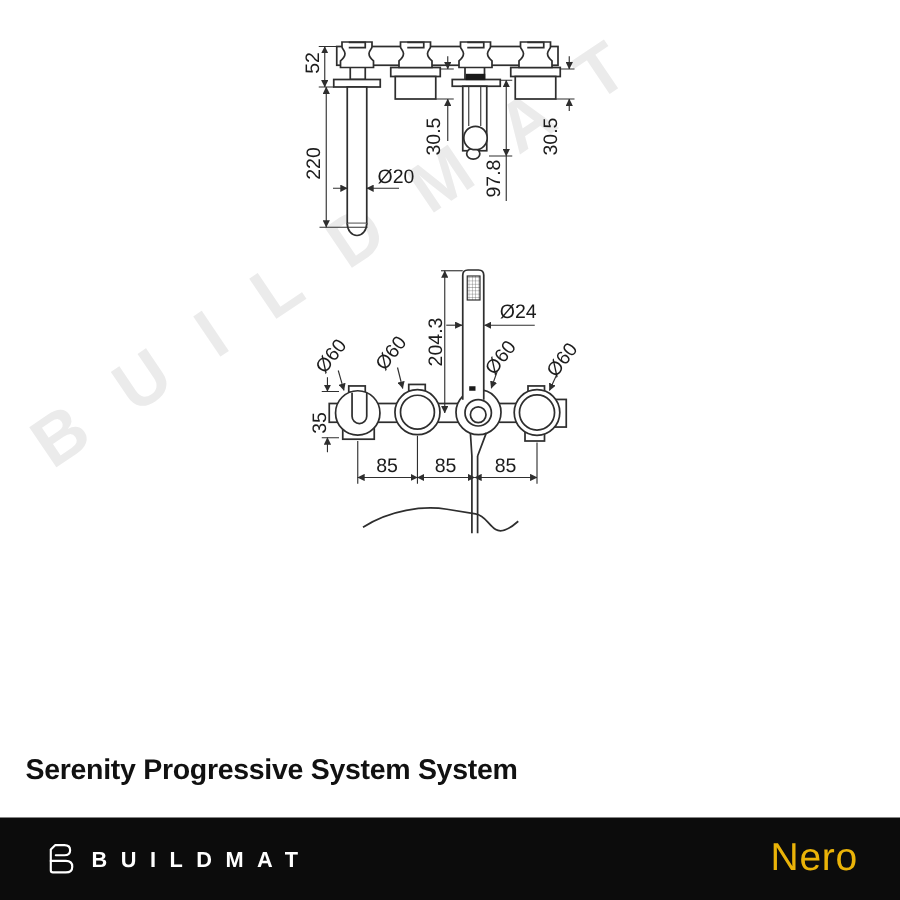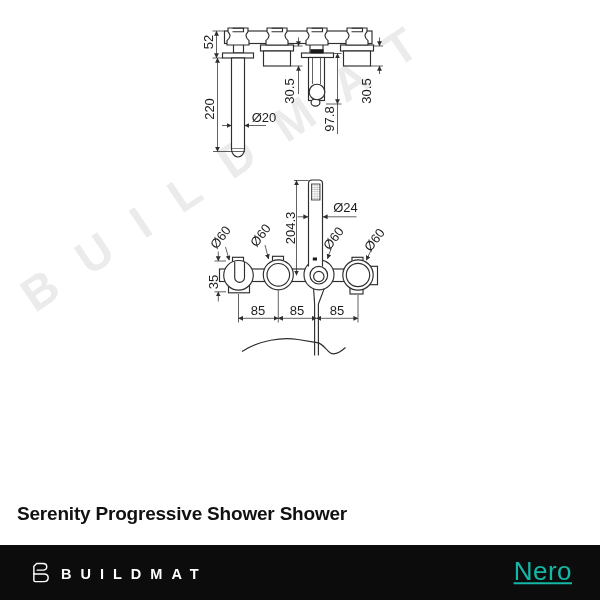--- a/index.html
+++ b/index.html
@@ -31,21 +31,21 @@
     position:absolute;left:0;bottom:0;width:600px;height:55px;background:#0c0c0c;
     display:flex;align-items:center;
   }
   #footer .brand{display:flex;align-items:center;margin-left:31px;}
   #footer .brand-name{
     color:#ffffff;font-size:14.5px;font-weight:bold;letter-spacing:9px;
     margin-left:9px;transform:translateY(1px);
   }
   #footer .partner{
     position:absolute;right:28px;top:50%;transform:translateY(-54%);
-    color:#14b8a6;font-size:26px;font-weight:400;letter-spacing:0.5px;text-decoration:underline;
+    color:#eab308;font-size:26px;font-weight:400;letter-spacing:0.5px;
   }
 </style>
 </head>
 <body>
 
 <div id="stage">
 
   <div id="watermark">BUILDMAT</div>
 
   <svg id="techdraw" width="215" height="370" viewBox="190 5 215 370">
@@ -209,21 +209,21 @@
         <line class="thin" x1="238.5" y1="318.3" x2="278.3" y2="318.3" marker-start="url(#ah)" marker-end="url(#ah)"></line>
         <line class="thin" x1="278.3" y1="318.3" x2="316.5" y2="318.3" marker-start="url(#ah)" marker-end="url(#ah)"></line>
         <line class="thin" x1="316.5" y1="318.3" x2="358" y2="318.3" marker-start="url(#ah)" marker-end="url(#ah)"></line>
         <text class="dimtxt" x="258" y="314.5" text-anchor="middle">85</text>
         <text class="dimtxt" x="297" y="314.5" text-anchor="middle">85</text>
         <text class="dimtxt" x="337" y="314.5" text-anchor="middle">85</text>
       </g>
     </g>
   </svg>
 
-  <div id="title">Serenity Progressive Shower Shower</div>
+  <div id="title">Serenity Progressive System System</div>
 
   <div id="footer">
     <div class="brand">
       <svg width="21" height="24" viewBox="0 0 22 25">
         <g fill="none" stroke="#ffffff" stroke-width="1.5" stroke-linejoin="round" stroke-linecap="round">
           <path d="M3,13.5 V5.5 L6,2.5 H12.5 Q16.5,2.5 16.5,6 Q16.5,9.5 12.5,9.5 H6.5"></path>
           <path d="M3,13.5 H13.5 Q18,13.5 18,17.5 Q18,21.5 13.5,21.5 H4.5 Q3,21.5 3,20 Z"></path>
         </g>
       </svg>
       <span class="brand-name">BUILDMAT</span>

